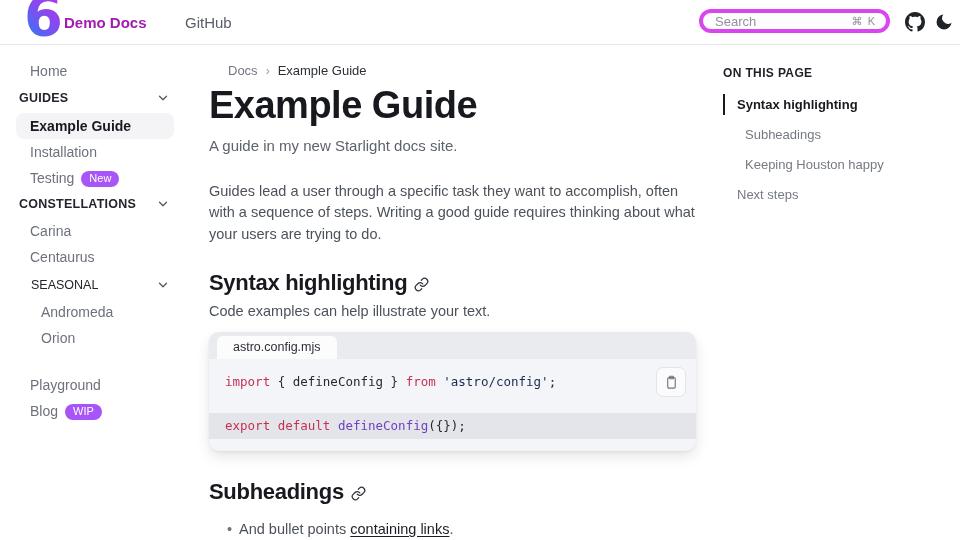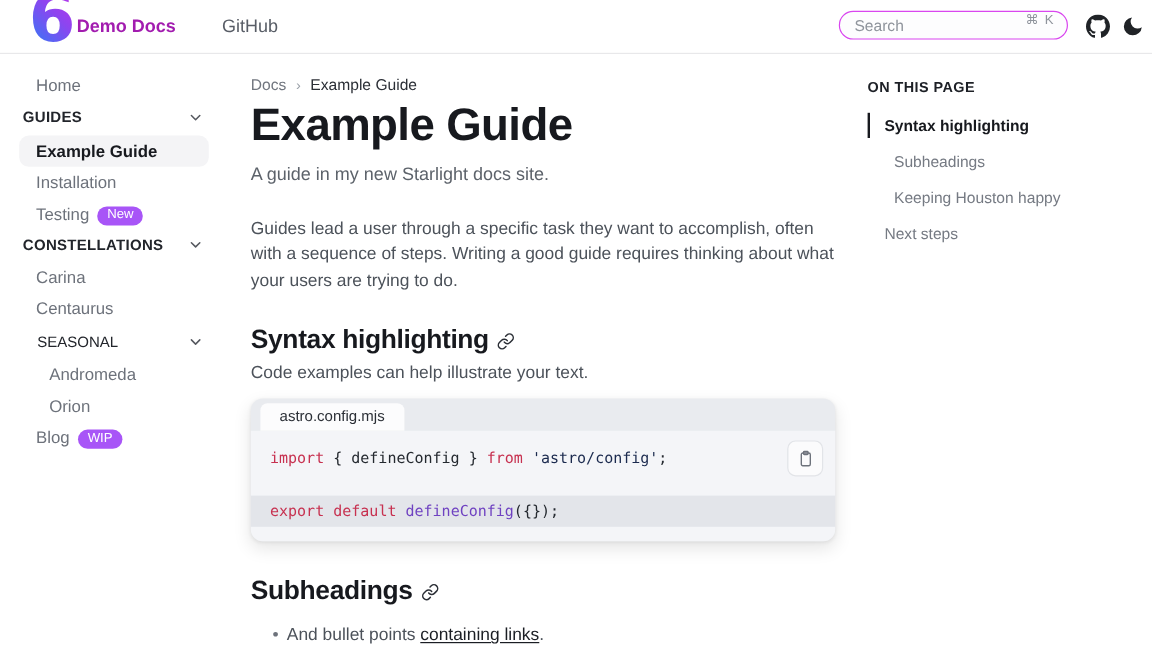--- a/index.html
+++ b/index.html
@@ -9,22 +9,22 @@
   
   .header { position: absolute; top: 0; left: 0; width: 960px; height: 45px;
     border-bottom: 1px solid #e8e8ea; display: flex; align-items: center; background:#fff; z-index: 5; }
   .logo { position: absolute; left: 24px; top: -14px; width: 48px; height: 62px; overflow: hidden; }
   .logo span { font-family: "DejaVu Sans", sans-serif; font-weight: 800; font-size: 56px; line-height: 60px;
     background: linear-gradient(45deg, #2e7cf6 10%, #8b46f0 55%, #c92ee8 95%);
     -webkit-background-clip: text; background-clip: text; color: transparent; }
   .site-title { position: absolute; left: 64px; font-size: 15px; font-weight: bold; color: #a21caf; }
   .nav-link { position: absolute; left: 175px; font-size: 15px; color: #585d66; text-decoration: none; margin-left: 10px; }
   .search-box { position: absolute; left: 699px; top: 9px; width: 191px; height: 24px;
-    border: 1px solid #d946ef; border-radius: 12px; background: #fdfdfe;
-    display: flex; padding: 0 10px 0 12px; cursor: text; }
+    border: 4px solid #d946ef; border-radius: 12px; background: #fdfdfe;
+    display: flex; align-items: center; padding: 0 10px 0 12px; cursor: text; }
   .search-box input { border: none; outline: none; background: transparent; flex: 1; width: 100px;
     font-size: 13px; color: #3a3e45; font-family: "Liberation Sans", sans-serif; }
   .search-box input::placeholder { color: #8f949c; }
   .search-kbd { font-size: 11px; color: #8f949c; letter-spacing: 1px; white-space: nowrap; }
   .hdr-icon { position: absolute; top: 12px; width: 20px; height: 20px; color: #202327; cursor: pointer; }
   .hdr-icon svg { width: 20px; height: 20px; display: block; }
   .icon-github { left: 905px; }
   .icon-moon  { left: 934px; }
 
   
@@ -36,21 +36,21 @@
   .side-row.group-sub { padding-left: 15px; font-size: 12.5px; font-weight: normal; color: #22252b; }
   .side-row.lvl2 { padding-left: 25px; }
   .side-row.active { background: #f4f4f6; border-radius: 8px; color: #17191e; font-weight: bold; }
   .side-chevron { position: absolute; right: 4px; top: 6px; width: 14px; height: 14px; color: #55585f; }
   .side-chevron svg { width: 14px; height: 14px; display: block; }
   .badge { display: inline-block; margin-left: 7px; padding: 2px 8px 3px; border-radius: 10px;
     background: #a855f7; color: #fff; font-size: 11px; font-weight: normal; line-height: 1; vertical-align: 1px; }
 
   
   .main { position: absolute; top: 45px; left: 209px; width: 487px; }
-  .breadcrumb { margin-top: 18px; font-size: 13px; color: #71767f; display: flex; align-items: center; gap: 8px; }
+  .breadcrumb { margin-top: 18px; font-size: 13px; color: #71767f; display: flex; align-items: center; gap: 8px; margin-left: 19px; }
   .breadcrumb .crumb-root { cursor: pointer; }
   .breadcrumb .crumb-sep { color: #9aa0a8; font-size: 12px; }
   .breadcrumb .crumb-current { color: #2b2f36; }
   h1.page-title { margin-top: 7px; font-size: 38px; line-height: 1.1; font-weight: 800; color: #17191e; letter-spacing: -0.5px; }
   .subtitle { margin-top: 10px; font-size: 15px; color: #5d636b; }
   .intro { margin-top: 27px; font-size: 14.5px; line-height: 21.5px; color: #4c525a; }
   h2.section-heading { margin-top: 25px; font-size: 22px; font-weight: 800; color: #17191e; letter-spacing: -0.3px;
     display: flex; align-items: center; gap: 7px; }
   .anchor-icon { width: 15px; height: 15px; color: #2b2f36; cursor: pointer; margin-top: 3px; }
   .anchor-icon svg { width: 15px; height: 15px; display: block; }
@@ -148,20 +148,21 @@
     <span class="side-chevron">
         <svg viewBox="0 0 24 24" fill="none" stroke="currentColor" stroke-width="2.2" stroke-linecap="round" stroke-linejoin="round">
           <polyline points="6 9 12 15 18 9"></polyline>
         </svg>
       </span>
   </div>
 
   <div class="side-row lvl2" style="margin-top:1px"><span>Andromeda</span></div>
   <div class="side-row lvl2"><span>Orion</span></div>
 
+  <div class="side-row lvl1" style="margin-top:21px"><span>Playground</span></div>
   <div class="side-row lvl1"><span>Blog</span><span class="badge">WIP</span></div>
 </nav>
 
 <main class="main">
   <div class="breadcrumb">
     <span class="crumb-root">Docs</span>
     <span class="crumb-sep">›</span>
     <span class="crumb-current">Example Guide</span>
   </div>
 

